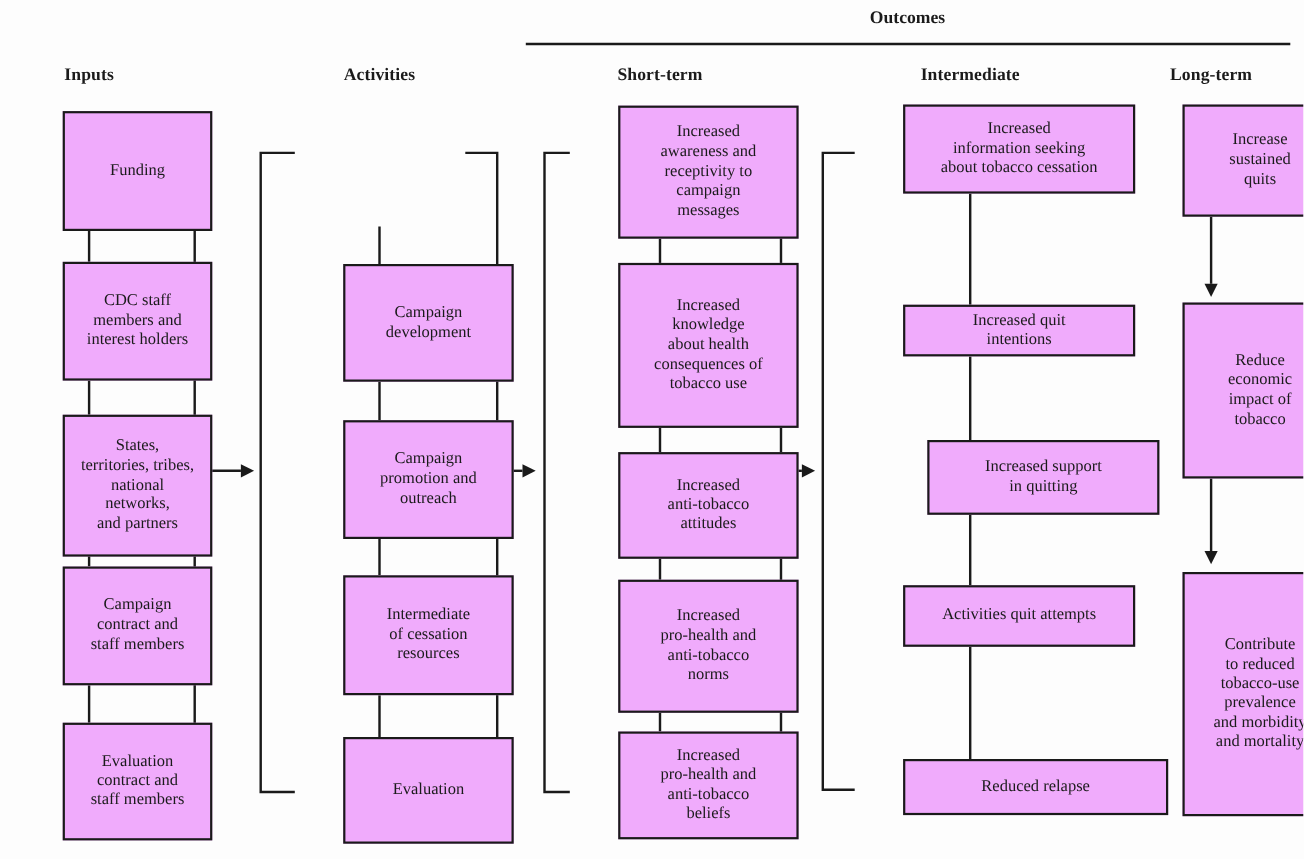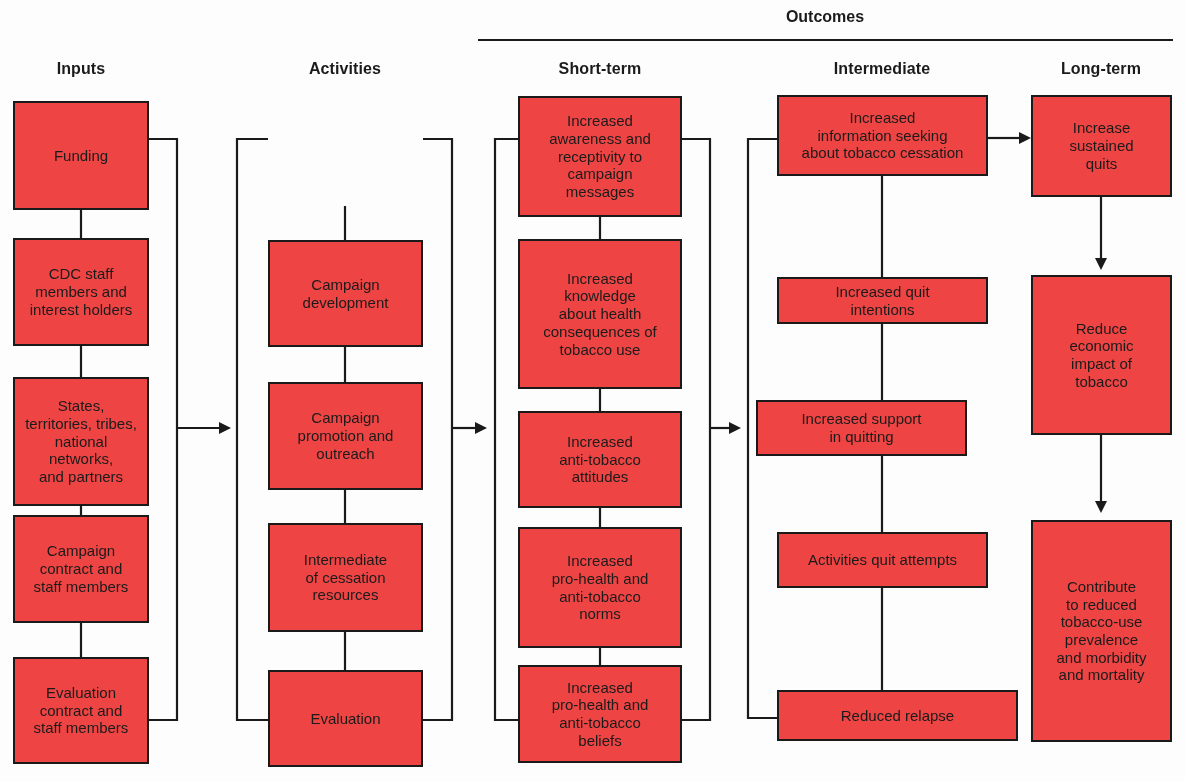--- a/index.html
+++ b/index.html
@@ -1,20 +1,20 @@
 <!DOCTYPE html>
 <html><head>
 <meta charset="utf-8">
 <style>
   html,body{margin:0;padding:0;background:#fdfdfd;}
   #figure{
     position:relative;
     width:1185px;height:781px;
     background:#fdfdfd;
-    font-family:Liberation Sans, sans-serif;
+    font-family:Liberation Serif, serif;
     color:#1b1b1b;
     overflow:hidden;
   }
   .hdr{
     position:absolute;
     width:200px;
     text-align:center;
     font-size:16px;
     font-weight:bold;
     color:#1b1b1b;
@@ -23,29 +23,30 @@
   .outcomes-title{
     position:absolute;
     top:8px;left:725px;width:200px;
     text-align:center;
     font-size:16px;font-weight:bold;
   }
   .box{
     position:absolute;
     box-sizing:border-box;
     border:2px solid #1a1a1a;
-    background:#ef4444;
+    background:#f0abfc;
     display:flex;
     align-items:center;
     justify-content:center;
     text-align:center;
     white-space:pre-line;
     font-size:15px;
     line-height:1.18;
     padding:2px 3px;
+    margin-left:44px;
   }
   svg.connectors{
     position:absolute;left:0;top:0;
     pointer-events:none;
   }
   svg.connectors path, svg.connectors line{
     stroke:#1a1a1a;
     stroke-width:2.2;
     fill:none;
   }
@@ -156,21 +157,21 @@
   <div class="box" style="left:518px;top:665px;width:164px;height:98px">Increased
 pro-health and
 anti-tobacco
 beliefs</div>
 
   <div class="box" style="left:777px;top:95px;width:211px;height:81px">Increased
 information seeking
 about tobacco cessation</div>
   <div class="box" style="left:777px;top:277px;width:211px;height:47px">Increased quit
 intentions</div>
-  <div class="box" style="left:756px;top:400px;width:211px;height:56px">Increased support
+  <div class="box" style="left:799px;top:400px;width:211px;height:68px">Increased support
 in quitting</div>
   <div class="box" style="left:777px;top:532px;width:211px;height:56px">Activities quit attempts</div>
   <div class="box" style="left:777px;top:690px;width:241px;height:51px">Reduced relapse</div>
 
   <div class="box" style="left:1031px;top:95px;width:141px;height:102px">Increase
 sustained
 quits</div>
   <div class="box" style="left:1031px;top:275px;width:141px;height:160px">Reduce
 economic
 impact of

